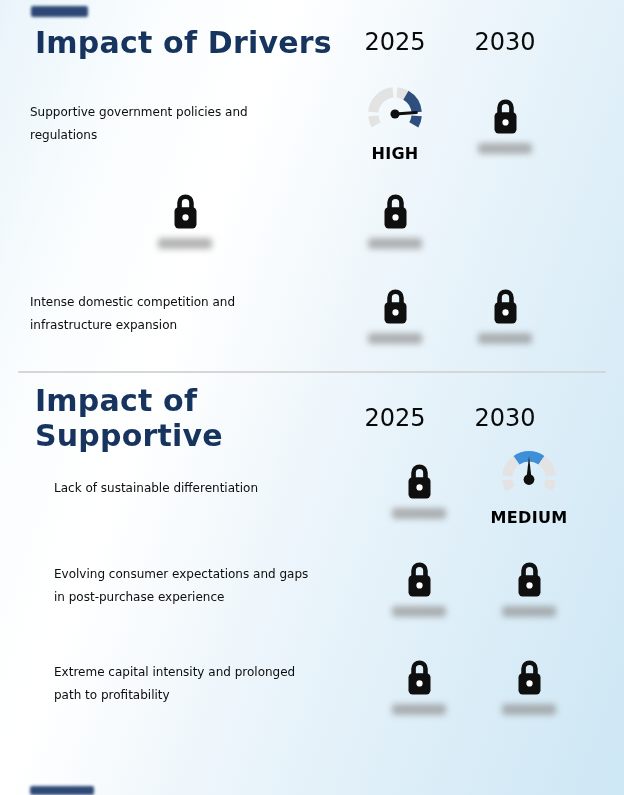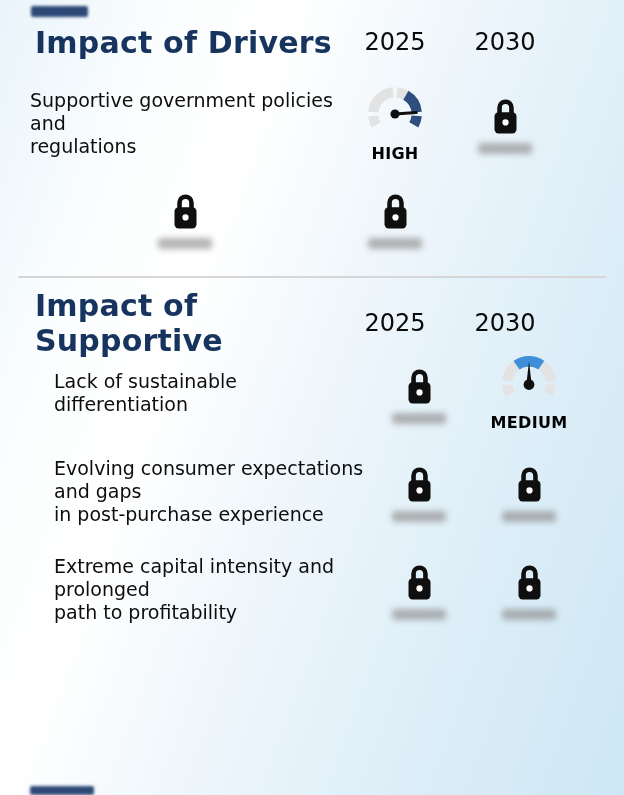--- a/index.html
+++ b/index.html
@@ -29,21 +29,21 @@
     padding-left: 5px; letter-spacing: .2px;
   }
   .year { font-size: 24px; font-weight: normal; color: #0a0a0a; text-align: center; }
 
   .row {
     display: grid; grid-template-columns: 310px 110px 110px;
     align-items: center; height: 95px;
   }
   .sec2 .row { height: 98px; margin-left: 24px; }
   .row-label {
-    font-size: 19px; color: #0d0d0d; line-height: 23px;
+    font-size: 12px; color: #0d0d0d; line-height: 23px;
     white-space: pre-line;
   }
   .cell { display: flex; flex-direction: column; align-items: center; justify-content: center; }
 
   .blur-bar {
     width: 54px; height: 11px; background: #8f8f8f; border-radius: 3px;
     filter: blur(3px); opacity: .68; margin-top: 7px;
   }
   .level {
     font-size: 16px; font-weight: bold; color: #000;
@@ -106,20 +106,40 @@
       <div class="cell">
         <svg class="lock-svg" width="33" height="41" viewBox="0 0 36 44">
           <path d="M11.5,20 V13.5 a6.5,6.5 0 0 1 13,0 V20" fill="none" stroke="#0f0f0f" stroke-width="5"></path>
           <rect x="6" y="18.5" width="24" height="23" rx="4.5" fill="#0f0f0f"></rect>
           <circle cx="18" cy="29.5" r="3.4" fill="#ffffff"></circle>
         </svg>
         <div class="blur-bar"></div>
       </div>
     </div>
 
+    <div class="row">
+      <div class="row-label">Intense domestic competition and
+infrastructure expansion</div>
+      <div class="cell">
+        <svg class="lock-svg" width="33" height="41" viewBox="0 0 36 44">
+          <path d="M11.5,20 V13.5 a6.5,6.5 0 0 1 13,0 V20" fill="none" stroke="#0f0f0f" stroke-width="5"></path>
+          <rect x="6" y="18.5" width="24" height="23" rx="4.5" fill="#0f0f0f"></rect>
+          <circle cx="18" cy="29.5" r="3.4" fill="#ffffff"></circle>
+        </svg>
+        <div class="blur-bar"></div>
+      </div>
+      <div class="cell">
+        <svg class="lock-svg" width="33" height="41" viewBox="0 0 36 44">
+          <path d="M11.5,20 V13.5 a6.5,6.5 0 0 1 13,0 V20" fill="none" stroke="#0f0f0f" stroke-width="5"></path>
+          <rect x="6" y="18.5" width="24" height="23" rx="4.5" fill="#0f0f0f"></rect>
+          <circle cx="18" cy="29.5" r="3.4" fill="#ffffff"></circle>
+        </svg>
+        <div class="blur-bar"></div>
+      </div>
+    </div>
   </div>
 
   <div class="divider"></div>
 
   <div class="sec2">
     <div class="sec-header">
       <div class="sec-title">Impact of Supportive</div>
       <div class="year">2025</div>
       <div class="year">2030</div>
     </div>

